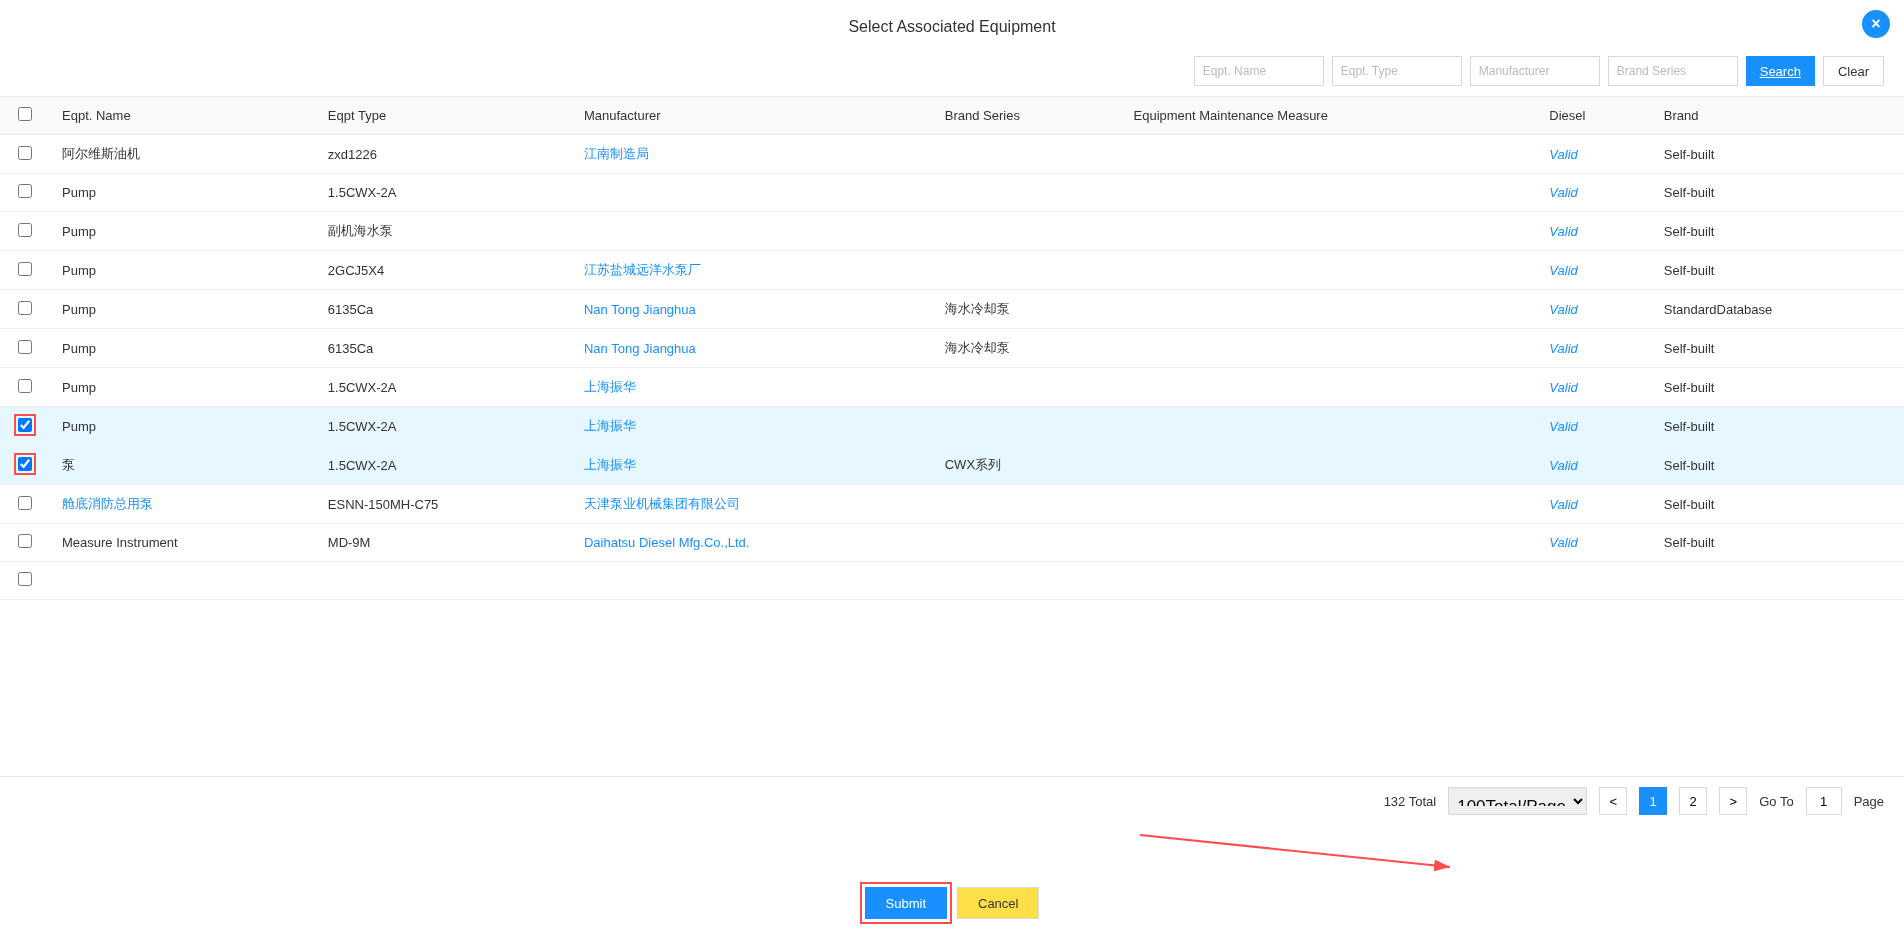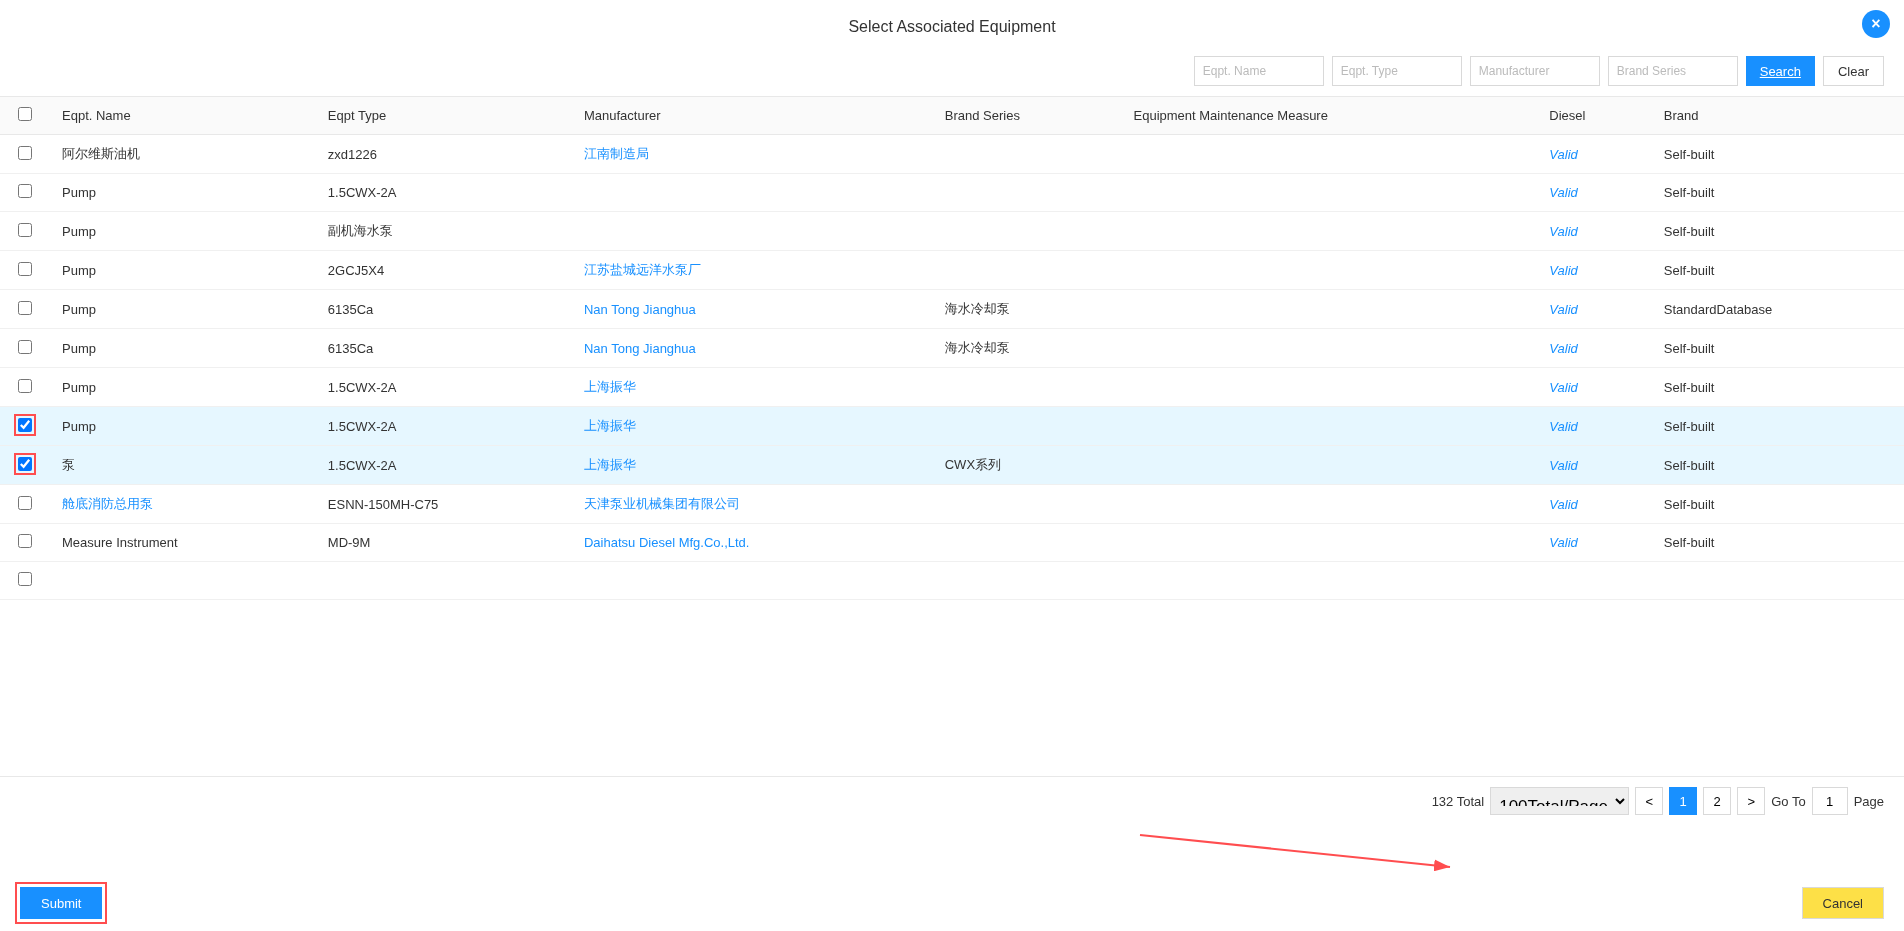--- a/index.html
+++ b/index.html
@@ -122,21 +122,21 @@
     }
     .checked-highlight {
       outline: 2px solid #ff4d4f;
       outline-offset: 2px;
     }
     .pagination-bar {
       display: flex;
       align-items: center;
       justify-content: flex-end;
       padding: 10px 20px;
-      gap: 6px;
+      gap: 12px;
       border-top: 1px solid #e8e8e8;
       font-size: 13px;
       color: #333;
     }
     .pagination-bar select {
       height: 28px;
       border: 1px solid #d9d9d9;
       padding: 8px 4px;
       font-size: 17px;
       cursor: pointer;
@@ -169,21 +169,21 @@
       padding: 10px 20px 4px;
       position: relative;
     }
     .instruction-text {
       color: #ff4d4f;
       font-size: 13px;
       font-weight: normal;
     }
     .footer-buttons {
       display: flex;
-      justify-content: space-between;
+      justify-content: center;
       padding: 12px 20px;
       gap: 10px;
     }
     .btn-submit {
       background: #1890ff;
       color: #fff;
       border: 1px solid #1890ff;
       height: 32px;
       padding: 0 20px;
       cursor: pointer;

